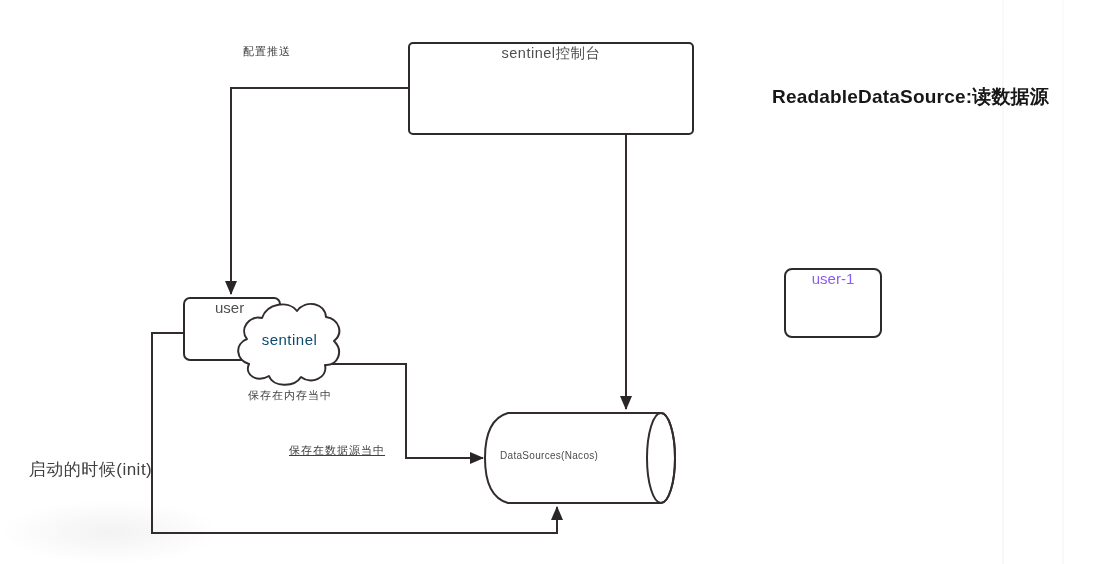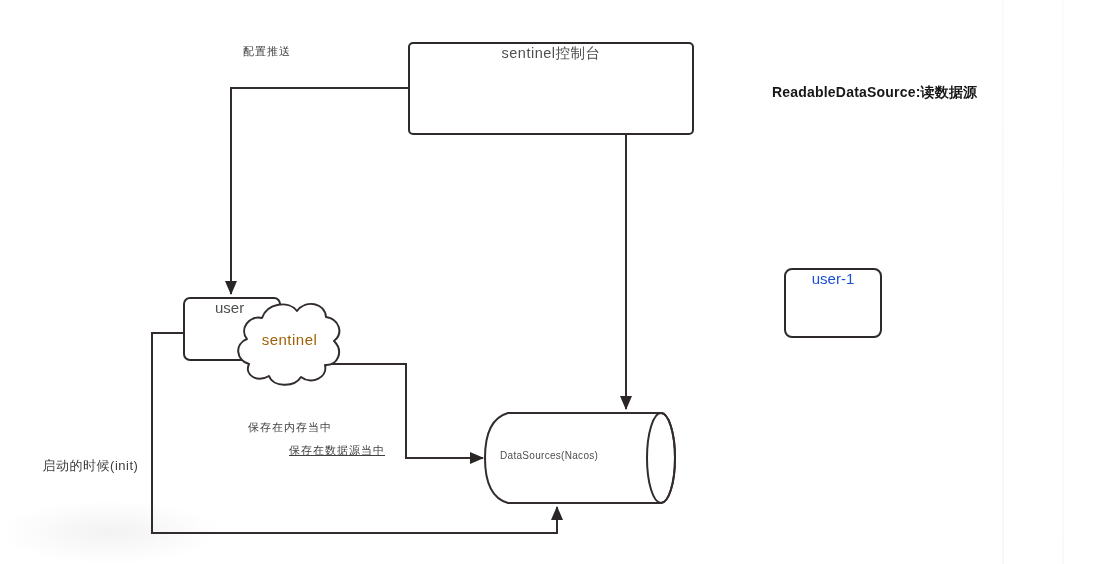--- a/index.html
+++ b/index.html
@@ -65,66 +65,66 @@
     font-size: 15px;
     justify-content: flex-start;
     padding-left: 30px;
   }
   #user-box .node-label { position: relative; z-index: 6; }
   #user1-box {
     left: 784px; top: 268px;
     width: 98px; height: 70px;
     border-radius: 8px;
     font-size: 15px;
-    color: #1d4ed8;
+    color: #8b5cf6;
   }
 
   .edge-label {
     position: absolute;
     color: var(--label-text, #404040);
     font-size: 11px;
     letter-spacing: 1px;
     white-space: nowrap;
     z-index: 4;
   }
   #label-config-push      { left: 243px; top: 44px; }
-  #label-save-memory      { left: 248px; top: 388px; margin-top: 32px; }
+  #label-save-memory      { left: 248px; top: 388px; }
   #label-save-datasource  { left: 289px; top: 443px; text-decoration: underline; }
   #label-init-read {
     left: 18px; top: 456px;
     width: 145px;
     text-align: center;
-    font-size: 13px;
+    font-size: 17px;
     line-height: 1.6;
     letter-spacing: .5px;
     white-space: normal;
   }
   #label-sentinel {
     position: absolute;
     left: 252px; top: 331px;
     width: 75px;
     text-align: center;
     font-size: 15px;
-    color: #a16207;
+    color: #0c4a6e;
     z-index: 5;
     letter-spacing: .5px;
   }
   #label-datasource {
     position: absolute;
     left: 500px; top: 450px;
     font-size: 10px;
     color: #4d4d4d;
     z-index: 2;
     letter-spacing: .3px;
   }
 
   .legend-line {
     position: absolute;
     font-weight: bold;
-    font-size: 14px;
+    font-size: 19px;
     color: var(--bold-text, #171717);
     white-space: nowrap;
     z-index: 4;
     letter-spacing: .2px;
   }
   #legend-readable { left: 772px; top: 84px; }
   #legend-writable { left: 767px; top: 150px; }
 </style>
 </head>
 <body>

